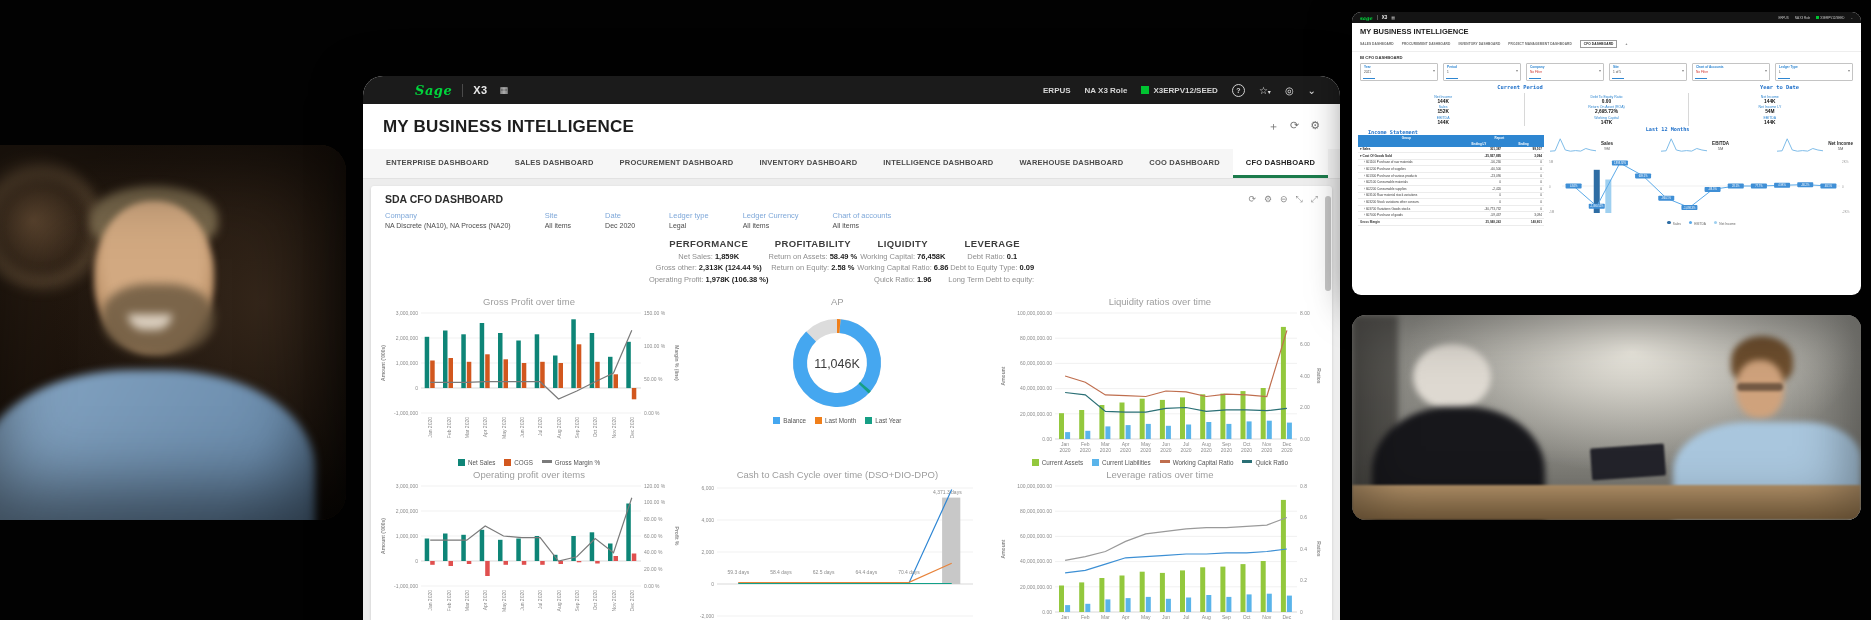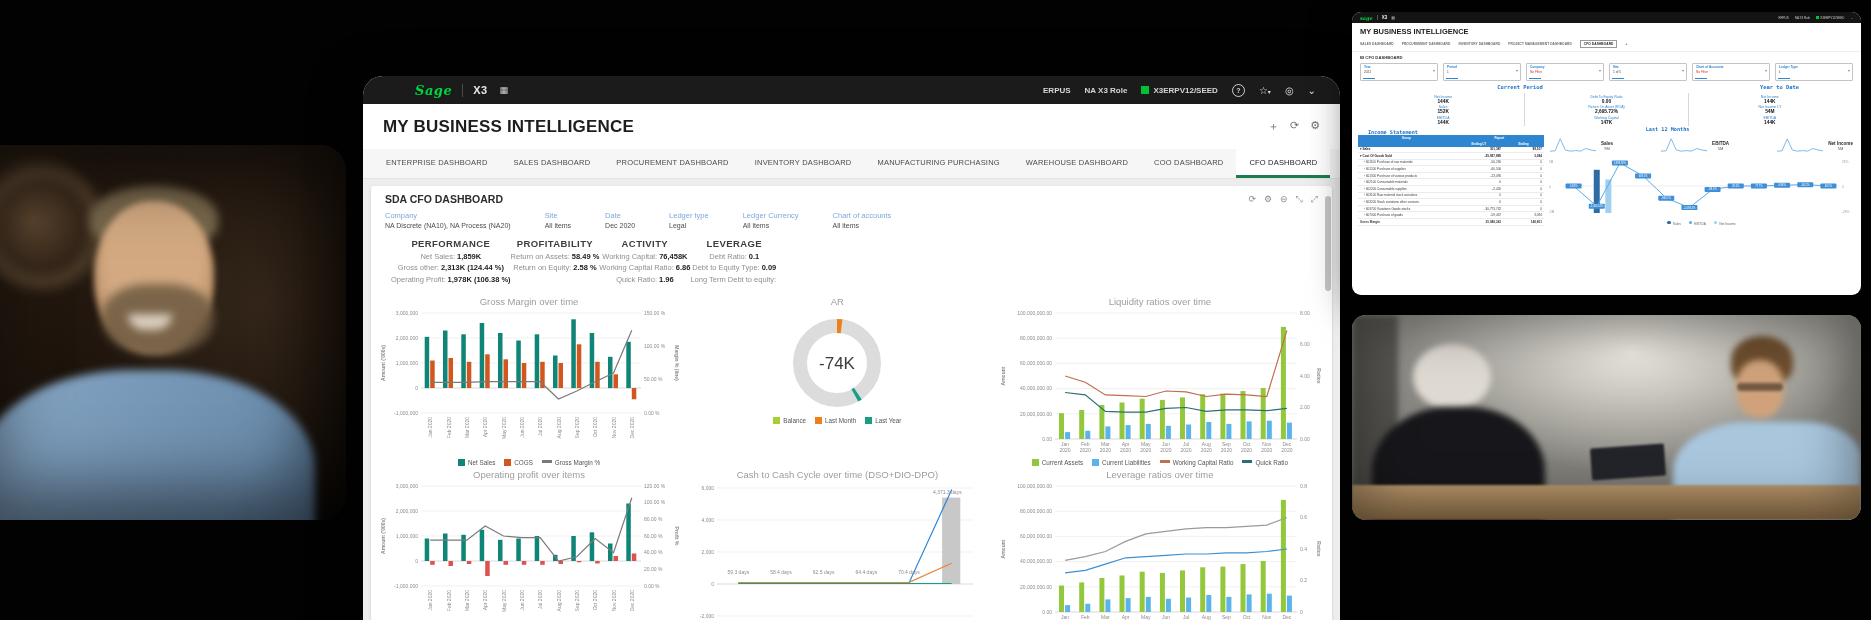--- a/index.html
+++ b/index.html
@@ -45,32 +45,32 @@
   .tb-prod{font-weight:700;font-size:11px;letter-spacing:.5px;}
   .tb-grid{margin-left:12px;font-size:9px;color:#cfcfcf;}
   .tb-right{margin-left:auto;display:flex;align-items:center;gap:14px;font-size:8px;color:#d6d6d6;font-weight:700;}
   .dotsq{display:inline-block;width:8px;height:8px;background:#00c331;margin-right:4px;vertical-align:-1px;}
   .tb-ic{font-size:10px;color:#e0e0e0;font-weight:400;}
   .help-circ{display:inline-flex;width:11px;height:11px;border:1px solid #d0d0d0;border-radius:50%;font-size:7px;align-items:center;justify-content:center;font-weight:700;}
   .titlerow{height:45px;display:flex;align-items:center;padding:0 20px;background:#fff;}
   .titlerow h1{font-size:17px;margin:0;color:#1d1d1d;letter-spacing:.2px;}
   .tr-icons{margin-left:auto;display:flex;gap:11px;color:#6f6f6f;font-size:11px;}
   .tabbar{height:29px;background:#f6f6f6;border-bottom:1px solid #e2e2e2;display:flex;align-items:stretch;padding-left:10px;}
-  .tab{display:flex;align-items:center;padding:0 13px;font-size:7.5px;font-weight:400;color:#4a4a4a;letter-spacing:.2px;border-bottom:3px solid transparent;white-space:nowrap;}
+  .tab{display:flex;align-items:center;padding:0 13px;font-size:7.5px;font-weight:700;color:#4a4a4a;letter-spacing:.2px;border-bottom:3px solid transparent;white-space:nowrap;}
   .tab.sel{background:#fff;color:#222;border-bottom-color:#1c7c4c;}
   .tab.plus{font-size:11px;color:#555;font-weight:400;}
   .winbody{background:#ededed;height:442px;padding:7px 8px;position:relative;}
   .panel{background:#fff;border-radius:3px;box-shadow:0 1px 3px rgba(0,0,0,.15);height:100%;overflow:hidden;position:relative;}
   .panel-head{display:flex;align-items:center;padding:7px 14px 3px;}
   .panel-head .pt{font-size:10.5px;font-weight:700;color:#2c2c2c;}
   .ph-icons{margin-left:auto;display:flex;gap:8px;color:#8a8a8a;font-size:9px;}
   .filters{display:flex;gap:34px;padding:3px 14px 6px;}
   .fgroup .fl{font-size:7.5px;color:#7fa8d9;margin-bottom:2px;}
   .fgroup .fv{font-size:7px;color:#4c4c4c;}
-  .kpis{display:flex;justify-content:flex-start;padding:3px 30px 8px 12px;margin-left:8px;}
+  .kpis{display:flex;justify-content:center;padding:3px 30px 8px 12px;}
   .kcol{text-align:center;}
   .kcol .kh{font-size:9.5px;font-weight:700;color:#3d3d3d;letter-spacing:.4px;margin-bottom:2px;}
   .kitem{font-size:7.5px;color:#8f8f8f;line-height:1.5;}
   .kitem b{color:#222;font-weight:700;margin-left:2px;}
   .charts{display:grid;grid-template-columns:1fr 1.04fr 1.12fr;column-gap:6px;padding:0 8px;}
   .chart-block{text-align:center;}
   .ct{font-size:9.5px;color:#9d9d9d;margin:3px 0 0;}
   .leg{display:flex;justify-content:center;gap:9px;font-size:6.3px;color:#555;align-items:center;margin-top:-2px;}
   .sw{display:inline-block;width:7px;height:7px;margin-right:3px;vertical-align:-1px;}
   .swl{display:inline-block;width:10px;height:2.5px;margin-right:3px;vertical-align:2px;}
@@ -163,21 +163,21 @@
         <span>＋</span>
         <span>⟳</span>
         <span>⚙</span>
       </span>
     </div>
     <div class="tabbar" id="main-tabs">
         <span class="tab">ENTERPRISE DASHBOARD</span>
         <span class="tab">SALES DASHBOARD</span>
         <span class="tab">PROCUREMENT DASHBOARD</span>
         <span class="tab">INVENTORY DASHBOARD</span>
-        <span class="tab">MANUFACTURING PURCHASING</span>
+        <span class="tab">INTELLIGENCE DASHBOARD</span>
         <span class="tab">WAREHOUSE DASHBOARD</span>
         <span class="tab">COO DASHBOARD</span>
         <span class="tab sel">CFO DASHBOARD</span>
         <span class="tab plus">+</span>
       </div>
     <div class="winbody">
       <div class="panel">
         <div class="panel-head">
           <span class="pt">SDA CFO DASHBOARD</span>
           <span class="ph-icons" id="panel-icons">
@@ -220,34 +220,34 @@
               <div class="kitem"><span>Net Sales:</span><b>1,859K</b></div>
               <div class="kitem"><span>Gross other:</span><b>2,313K (124.44 %)</b></div>
               <div class="kitem"><span>Operating Profit:</span><b>1,978K (106.38 %)</b></div>
             </div>
             <div class="kcol">
               <div class="kh">PROFITABILITY</div>
               <div class="kitem"><span>Return on Assets:</span><b>58.49 %</b></div>
               <div class="kitem"><span>Return on Equity:</span><b>2.58 %</b></div>
             </div>
             <div class="kcol">
-              <div class="kh">ACTIVITY</div>
+              <div class="kh">LIQUIDITY</div>
               <div class="kitem"><span>Working Capital:</span><b>76,458K</b></div>
               <div class="kitem"><span>Working Capital Ratio:</span><b>6.86</b></div>
               <div class="kitem"><span>Quick Ratio:</span><b>1.96</b></div>
             </div>
             <div class="kcol">
               <div class="kh">LEVERAGE</div>
               <div class="kitem"><span>Debt Ratio:</span><b>0.1</b></div>
               <div class="kitem"><span>Debt to Equity Type:</span><b>0.09</b></div>
               <div class="kitem"><span>Long Term Debt to equity:</span><b></b></div>
             </div>
           </div>
         <div class="charts" id="charts">
-            <div class="chart-block"><div class="ct">Gross Margin over time</div><svg viewBox="0 0 300 150" width="300" height="150">
+            <div class="chart-block"><div class="ct">Gross Profit over time</div><svg viewBox="0 0 300 150" width="300" height="150">
                 <line x1="42" x2="262" y1="6" y2="6" stroke="#ebebeb" stroke-width="0.7"></line>
                 <text x="39" y="7.8" text-anchor="end" class="tk">3,000,000</text>
                 <line x1="42" x2="262" y1="31" y2="31" stroke="#ebebeb" stroke-width="0.7"></line>
                 <text x="39" y="32.8" text-anchor="end" class="tk">2,000,000</text>
                 <line x1="42" x2="262" y1="56" y2="56" stroke="#ebebeb" stroke-width="0.7"></line>
                 <text x="39" y="57.8" text-anchor="end" class="tk">1,000,000</text>
                 <line x1="42" x2="262" y1="81" y2="81" stroke="#c9c9c9" stroke-width="0.7"></line>
                 <text x="39" y="82.8" text-anchor="end" class="tk">0</text>
                 <line x1="42" x2="262" y1="106" y2="106" stroke="#ebebeb" stroke-width="0.7"></line>
                 <text x="39" y="107.8" text-anchor="end" class="tk">-1,000,000</text>
@@ -294,27 +294,28 @@
                 <text x="254.83333333333334" y="110" transform="rotate(-90 254.83333333333334 110)" text-anchor="end" class="tk">Dec 2020</text>
                 <text x="6" y="56" class="tk" font-weight="bold" transform="rotate(-90 6 56)" text-anchor="middle">Amount ('000s)</text>
                 <text x="296" y="56" class="tk" font-weight="bold" transform="rotate(90 296 56)" text-anchor="middle">Margin % (line)</text>
               </svg><div class="leg">
                 <span><span class="sw" style="background:#0e8577"></span>Net Sales</span>
                 <span><span class="sw" style="background:#d2571e"></span>COGS</span>
                 <span><span class="swl" style="background:#7a7a7a"></span>Gross Margin %</span>
               </div></div>
             <div class="chart-block">
               <div class="donut-row">
-                <div class="donut-cell"><div class="ct" style="margin-bottom: 4px;">AR</div><svg viewBox="0 0 104 104" width="104" height="104">
+                <div class="donut-cell"><div class="ct" style="margin-bottom: 4px;">AP</div><svg viewBox="0 0 104 104" width="104" height="104">
                     <circle cx="52" cy="52" r="37" fill="none" stroke="#dcdcdc" stroke-width="14" stroke-dasharray="232.4778563656447 232.4778563656447" transform="rotate(-90 52 52)"></circle>
-                    <circle cx="52" cy="52" r="37" fill="none" stroke="#f07f1a" stroke-width="14" stroke-dasharray="4.649557127312894 232.4778563656447" transform="rotate(-90 52 52)"></circle>
-                    <circle cx="52" cy="52" r="37" fill="none" stroke="#169f85" stroke-width="14" stroke-dasharray="3.487167845484661 232.4778563656447" transform="rotate(55.80000000000001 52 52)"></circle>
-                    <text x="52" y="58.12" text-anchor="middle" font-size="17" fill="#3c3c3c" font-family="Liberation Sans,sans-serif">-74K</text>
+                    <circle cx="52" cy="52" r="37" fill="none" stroke="#45a7f0" stroke-width="14" stroke-dasharray="200.39591218718573 232.4778563656447" transform="rotate(-85.32 52 52)"></circle>
+                    <circle cx="52" cy="52" r="37" fill="none" stroke="#f07f1a" stroke-width="14" stroke-dasharray="3.022212132753381 232.4778563656447" transform="rotate(-90 52 52)"></circle>
+                    <circle cx="52" cy="52" r="37" fill="none" stroke="#169f85" stroke-width="14" stroke-dasharray="2.7897342763877386 232.4778563656447" transform="rotate(39.599999999999994 52 52)"></circle>
+                    <text x="52" y="56.5" text-anchor="middle" font-size="12.5" fill="#3c3c3c" font-family="Liberation Sans,sans-serif">11,046K</text>
                   </svg><div class="leg">
-                    <span><span class="sw" style="background:#a6ce39"></span>Balance</span>
+                    <span><span class="sw" style="background:#45a7f0"></span>Balance</span>
                     <span><span class="sw" style="background:#f07f1a"></span>Last Month</span>
                     <span><span class="sw" style="background:#169f85"></span>Last Year</span>
                   </div></div>
               </div>
             </div>
             <div class="chart-block"><div class="ct">Liquidity ratios over time</div><svg viewBox="0 0 322 150" width="322" height="150">
                 <line x1="56" x2="298" y1="6" y2="6" stroke="#ebebeb" stroke-width="0.7"></line>
                 <text x="53" y="7.8" text-anchor="end" class="tk">100,000,000.00</text>
                 <line x1="56" x2="298" y1="31.199999999999996" y2="31.199999999999996" stroke="#ebebeb" stroke-width="0.7"></line>
                 <text x="53" y="32.99999999999999" text-anchor="end" class="tk">80,000,000.00</text>

